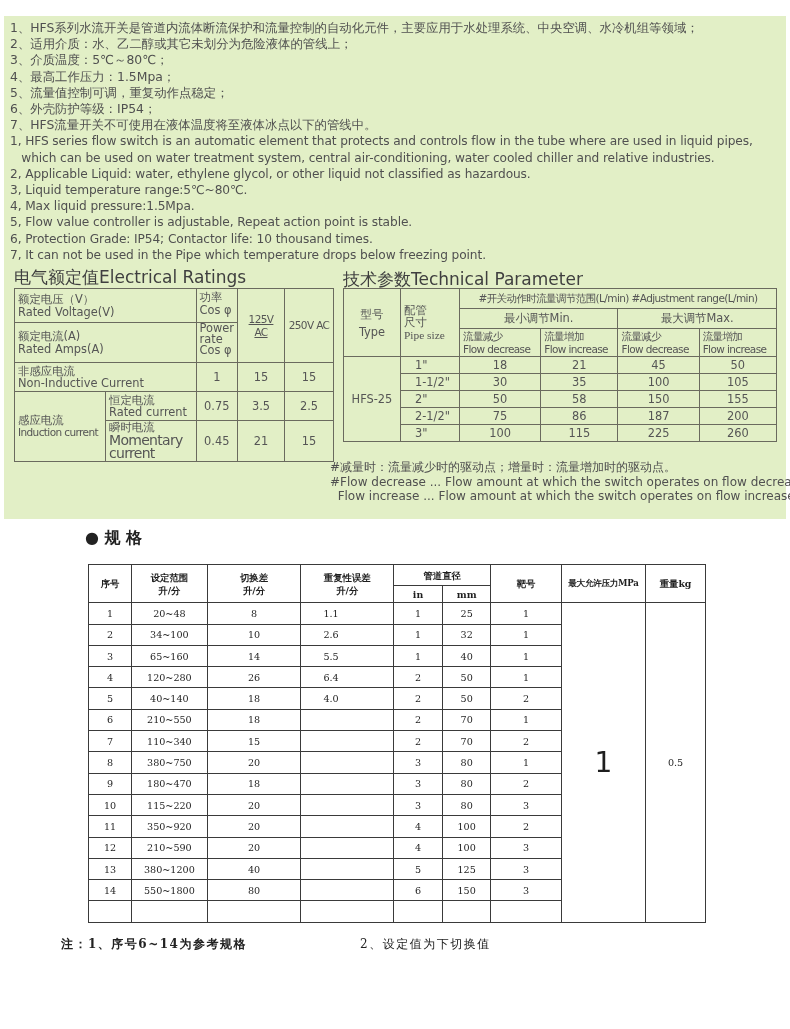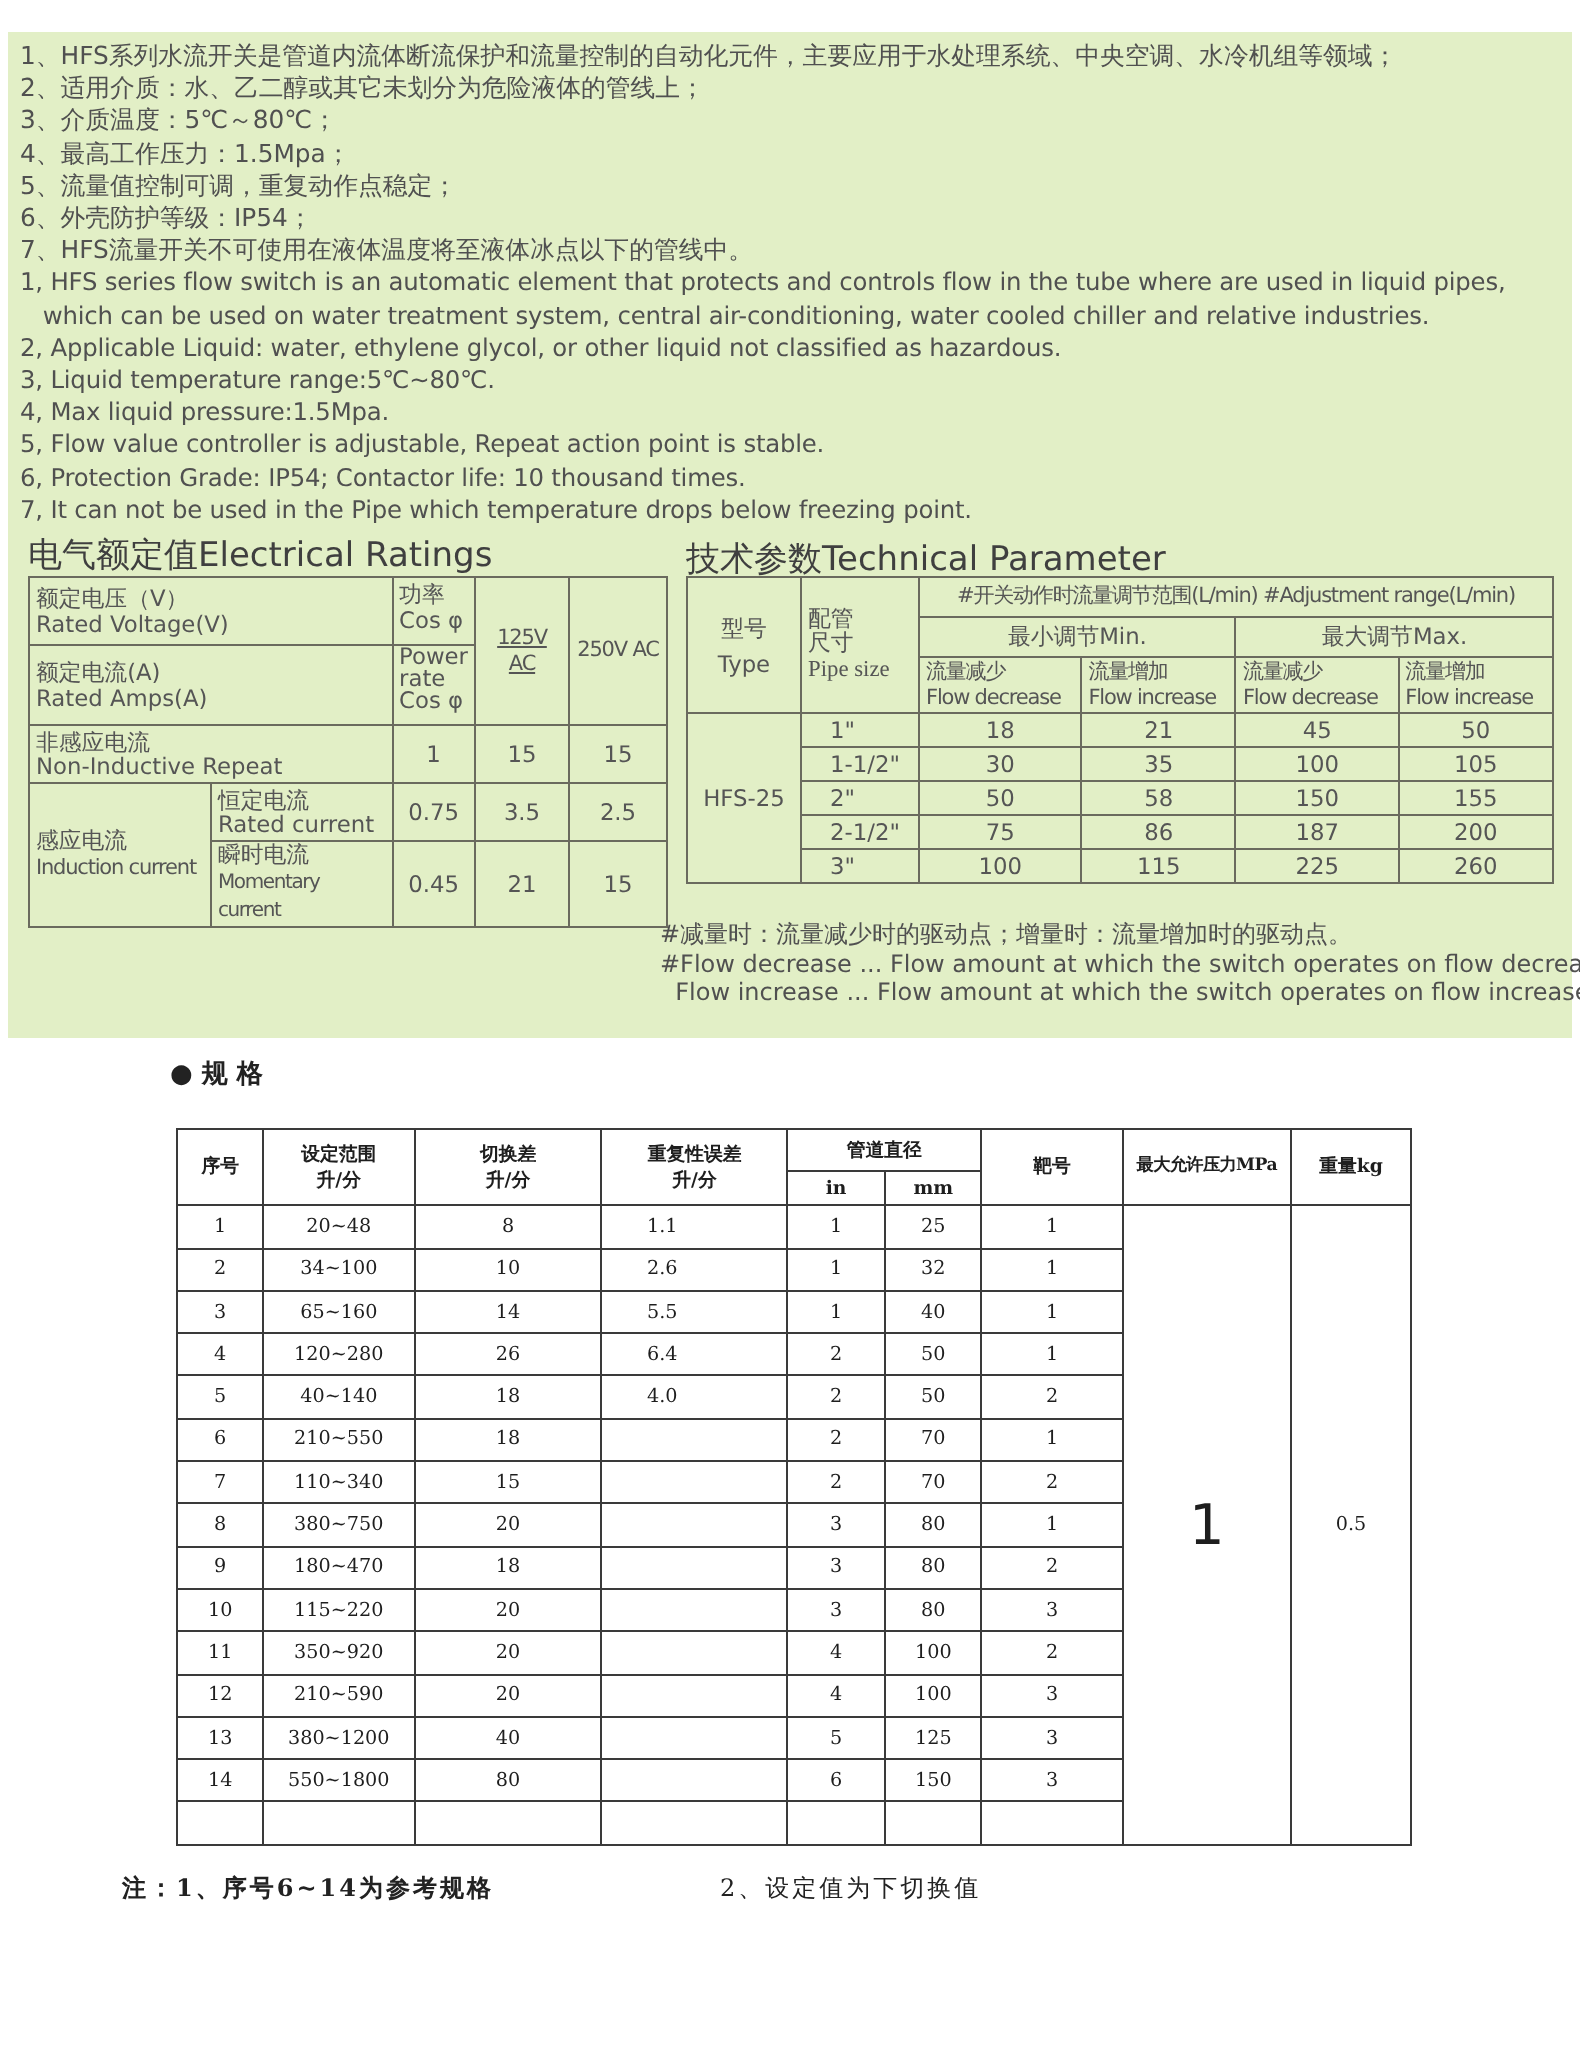--- a/index.html
+++ b/index.html
@@ -6,23 +6,23 @@
   body { width:790px; height:1029px; position:relative; overflow:hidden;
          font-family:"DejaVu Sans", sans-serif; color:#4a4a4a; }
   .green { position:absolute; left:4px; top:16px; width:782px; height:503px; background:#e2efc6; }
   .intro { position:absolute; left:10px; top:20px; font-size:12.4px; line-height:16.2px; color:#505050; white-space:pre; }
   .intro .en { font-size:12.2px; letter-spacing:-0.1px; }
   .sec-title { position:absolute; font-size:17px; color:#3f3f3f; white-space:nowrap; }
   table.g { position:absolute; border-collapse:collapse; font-size:11.4px; color:#555; background:#e2efc6; }
   table.g td { border:1px solid #6a6a5e; padding:0 3px; line-height:12.5px; }
   table.g td.c { text-align:center; }
   .sm { font-size:10.5px; letter-spacing:-0.6px; }
-  .tiny { font-size:10px; letter-spacing:-0.7px; }
+  .tiny { font-size:14px; letter-spacing:-0.7px; }
   .notes { position:absolute; left:330px; top:460px; font-size:12px; line-height:14.5px; color:#505050; white-space:pre; }
-  .bullet-title { position:absolute; left:85px; top:528px; font-size:13px; font-weight:bold; color:#222; font-family:"DejaVu Serif", serif; }
+  .bullet-title { position:absolute; left:85px; top:528px; font-size:16px; font-weight:bold; color:#222; font-family:"DejaVu Serif", serif; }
   table.spec { position:absolute; left:88px; top:564px; width:618px; border-collapse:collapse;
                font-family:"DejaVu Serif", serif; font-size:9.6px; color:#1e1e1e; }
   table.spec td { border:1.3px solid #3a3a3a; text-align:center; padding:0; height:20.3px; }
   table.spec td.h { font-weight:bold; font-size:9.4px; line-height:13px; }
   table.spec td.big { font-size:28px; font-family:"DejaVu Sans", sans-serif; font-weight:normal; }
   .foot { position:absolute; top:936px; font-family:"DejaVu Serif", serif; font-weight:bold; font-size:12px; color:#222; letter-spacing:1.5px; white-space:nowrap; }
 </style>
 </head>
 <body>
 
@@ -37,21 +37,21 @@
     <td colspan="2"><span>额定电压（V）</span><br><span>Rated Voltage(V)</span></td>
     <td style="width:32px;vertical-align:top;padding-top:2px;"><span>功率</span><br><span>Cos φ</span></td>
     <td rowspan="2" class="c sm" style="width:40px;text-decoration:underline;">125V AC</td>
     <td rowspan="2" class="c sm" style="width:42px;">250V AC</td>
   </tr>
   <tr style="height:40px;">
     <td colspan="2"><span>额定电流(A)</span><br><span>Rated Amps(A)</span></td>
     <td style="border-top:none;vertical-align:top;line-height:11px;"><span>Power</span><br><span>rate</span><br><span>Cos φ</span></td>
   </tr>
   <tr style="height:29px;">
-    <td colspan="2"><span>非感应电流</span><br><span>Non-Inductive Repeat</span></td>
+    <td colspan="2"><span>非感应电流</span><br><span>Non-Inductive Current</span></td>
     <td class="c">1</td>
     <td class="c">15</td>
     <td class="c">15</td>
   </tr>
   <tr style="height:29px;">
     <td rowspan="2" style="width:84px;"><span>感应电流</span><br><span class="sm">Induction current</span></td>
     <td><span>恒定电流</span><br><span>Rated current</span></td>
     <td class="c">0.75</td>
     <td class="c">3.5</td>
     <td class="c">2.5</td>

